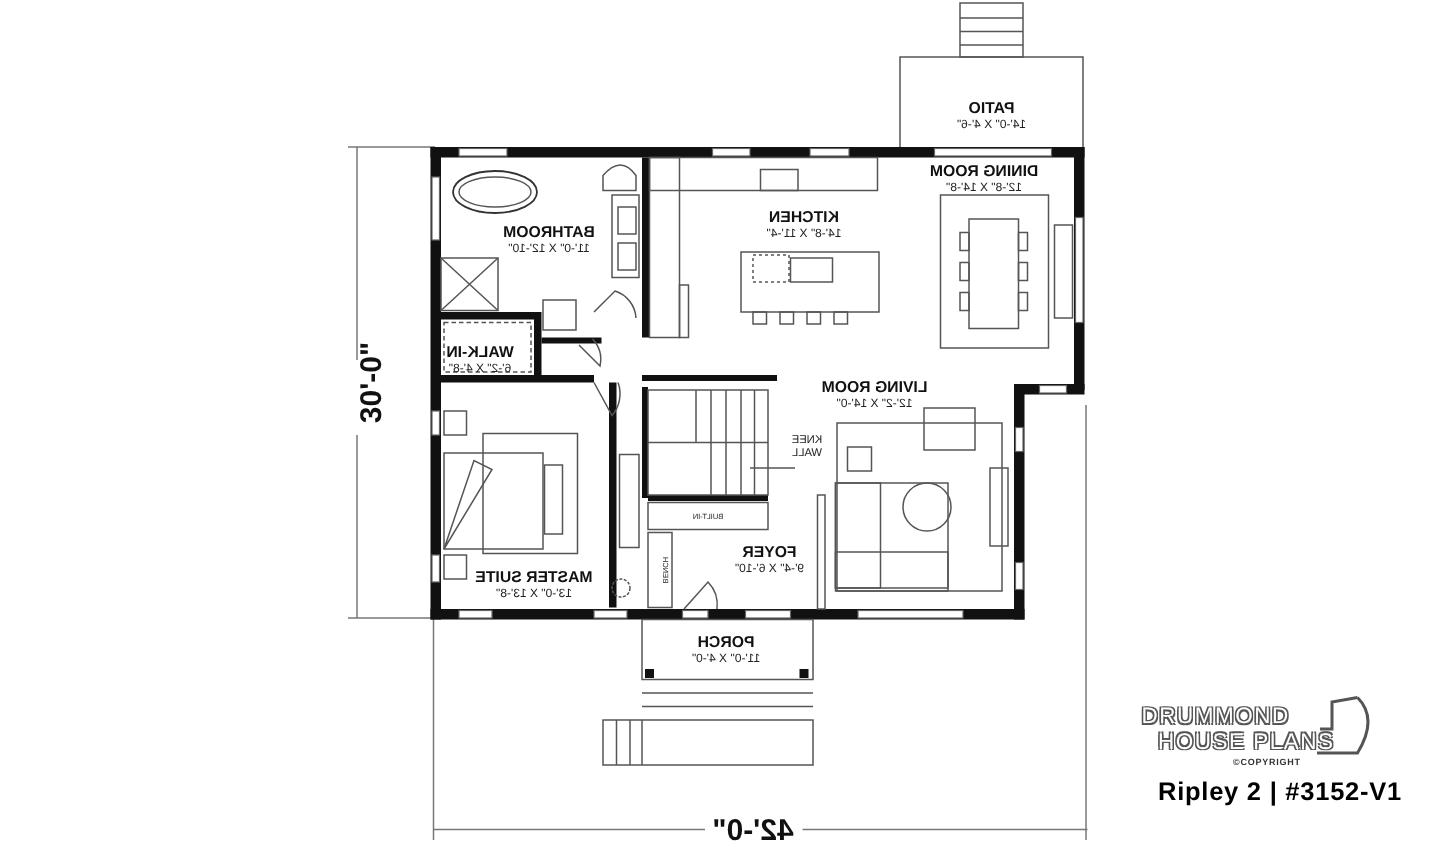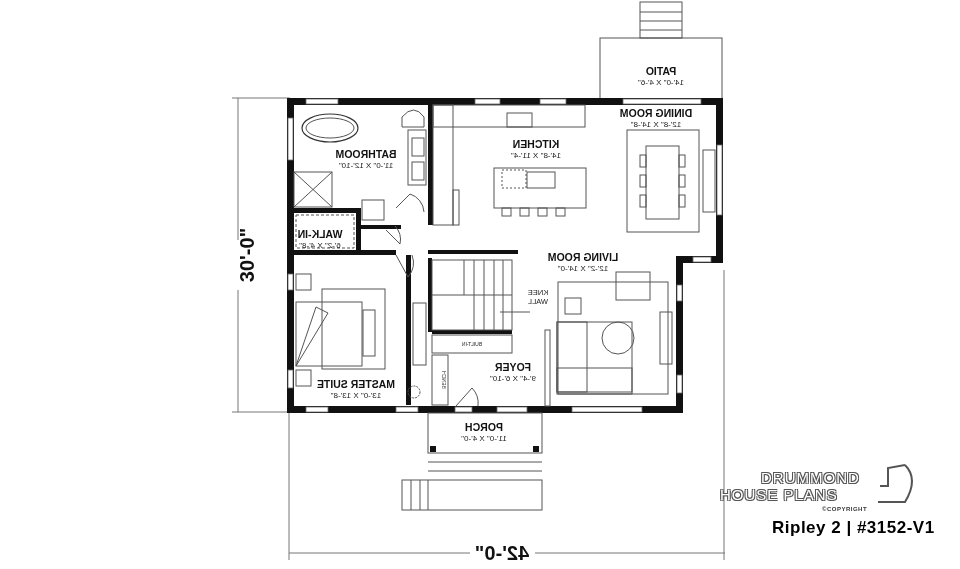--- a/index.html
+++ b/index.html
@@ -11,21 +11,21 @@
   .dim{fill:none;stroke:#777;stroke-width:1;}
   .win{fill:#fff;stroke:#666;stroke-width:0.8;}
   .rname{font-family:"Liberation Sans",sans-serif;font-weight:bold;font-size:10.5px;fill:#111;}
   .rdim{font-family:"Liberation Sans",sans-serif;font-size:8px;fill:#222;}
   .small{font-family:"Liberation Sans",sans-serif;font-size:7.5px;fill:#222;}
   .tiny{font-family:"Liberation Sans",sans-serif;font-size:5px;fill:#222;}
   .bigdim{font-family:"Liberation Sans",sans-serif;font-weight:bold;font-size:20px;fill:#111;}
   .logo{position:absolute;font-family:"Liberation Sans",sans-serif;color:#fff;
         text-shadow:-1px -1px 0 #555,1px -1px 0 #555,-1px 1px 0 #555,1px 1px 0 #555;letter-spacing:1px;}
   .logo1{left:761px;top:469px;font-size:15px;}
-  .logo2{left:720px;top:486px;font-size:15px;}
+  .logo2{left:772px;top:486px;font-size:15px;}
   .copy{position:absolute;left:822px;top:506px;font-size:6px;font-weight:bold;color:#333;letter-spacing:0.5px;}
   .plan-title{position:absolute;left:772px;top:518px;font-size:17px;font-weight:bold;color:#000000;letter-spacing:0.5px;}
 </style>
 </head>
 <body>
 
 <svg width="960" height="569" viewBox="0 0 960 569">
 
   <g>
     <line class="dim" x1="238" y1="98" x2="238" y2="240"></line>

